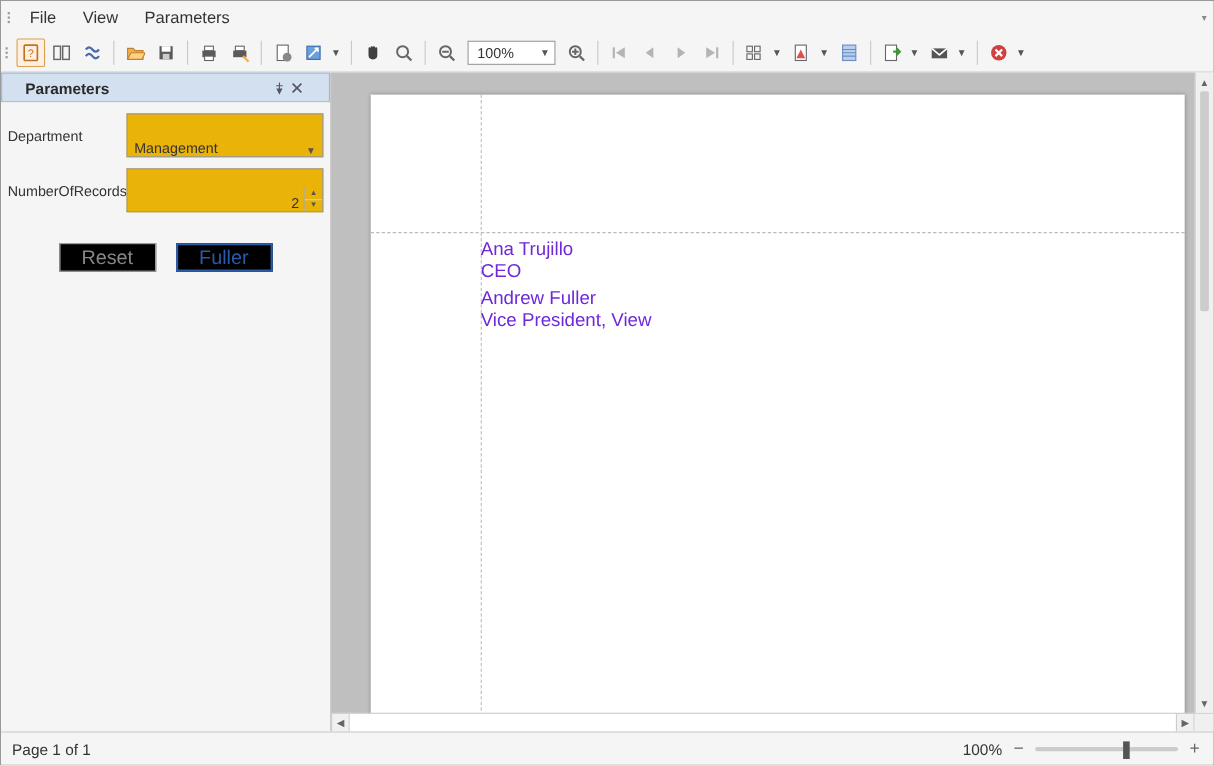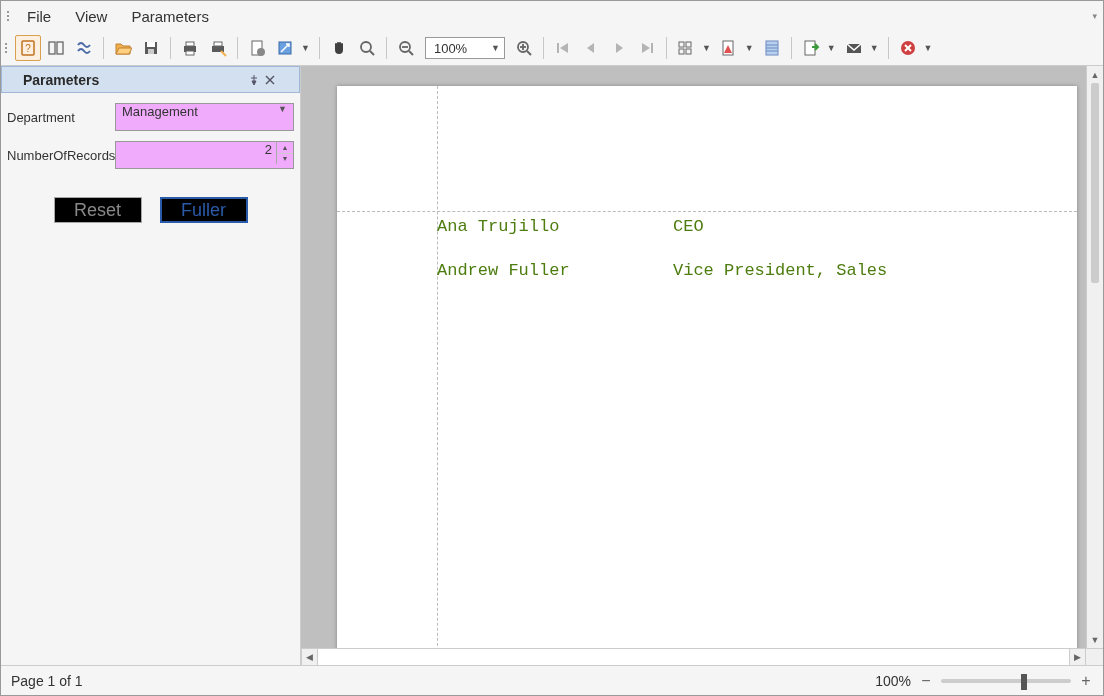--- a/index.html
+++ b/index.html
@@ -172,25 +172,25 @@
     align-items: center;
     margin-bottom: 10px;
   }
   .field-label {
     width: 108px;
     font-size: 13px;
     color: #333;
   }
   .field-input {
     flex: 1;
-    height: 28px;
+    height: 40px;
     border: 1px solid #999;
-    background: #f0abfc;
-    display: flex;
-    align-items: flex-start;
+    background: #eab308;
+    display: flex;
+    align-items: flex-end;
     padding-left: 6px;
     font-size: 13px;
     position: relative;
   }
   .field-input.dropdown .caret {
     position:absolute; right:6px;
     font-size:9px; color:#555;
   }
   .field-input.spin .value {
     flex:1; text-align:right; padding-right:4px;
@@ -261,24 +261,25 @@
     border-left: 1px dashed #bbb;
   }
   .margin-h {
     position:absolute;
     top: 125px; left:0; right:0;
     border-top: 1px dashed #bbb;
   }
   .report-row {
     position:absolute;
     left: 100px;
-    font-family: Liberation Mono, monospace;
+    font-family: Liberation Sans, sans-serif;
     font-size: 17px;
-    color: #4d7c0f;
+    color: #6d28d9;
     display:flex;
+    flex-direction:column;
   }
   .report-row .col1 { width: 236px; }
   .report-row .col2 { }
   .r1 { top: 131px; }
   .r2 { top: 175px; }
 
   
   .vscroll {
     width: 17px;
     background: #f0f0f0;
@@ -616,21 +617,21 @@
         <div class="doc-area">
           <div class="page">
             <div class="margin-v"></div>
             <div class="margin-h"></div>
             <div class="report-row r1">
               <span class="col1">Ana Trujillo</span>
               <span class="col2">CEO</span>
             </div>
             <div class="report-row r2">
               <span class="col1">Andrew Fuller</span>
-              <span class="col2">Vice President, Sales</span>
+              <span class="col2">Vice President, View</span>
             </div>
           </div>
         </div>
         <div class="vscroll">
           <div class="arrow">▲</div>
           <div class="track">
               <div class="thumb top"></div>
             </div>
           <div class="arrow">▼</div>
         </div>

